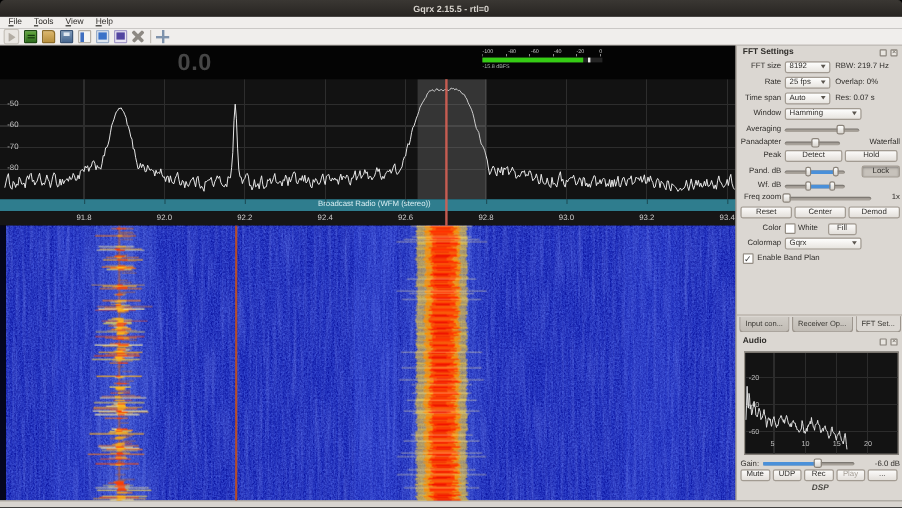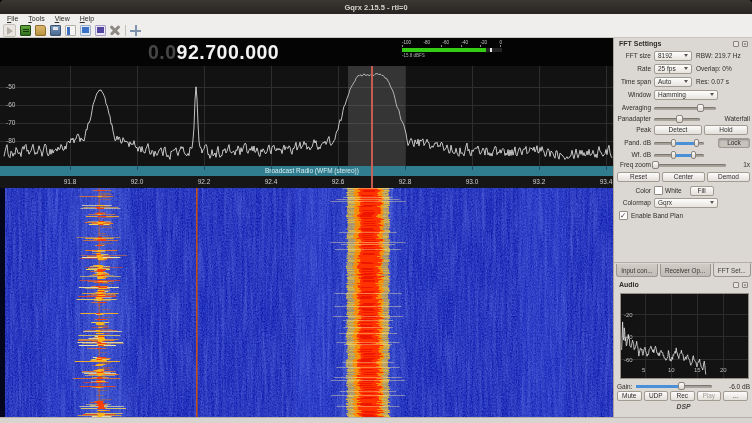--- a/index.html
+++ b/index.html
@@ -117,21 +117,20 @@
     <div class="tbi ic-display"></div>
     <div class="tbi ic-remote"></div>
     <div class="tbi ic-tools"></div>
     <div class="tbsep"></div>
     <div class="tbi ic-center-tuning"></div>
   </div>
 
 <div id="lcdbar" class="abs"></div>
 <div id="lcd" class="abs">
   <span class="dim">0.0</span>
-    <span class="lit">92.700.000</span>
 </div>
 <div id="meter" class="abs">
   <div id="meter-ticklabels">
       <span>-100</span>
       <span>-80</span>
       <span>-60</span>
       <span>-40</span>
       <span>-20</span>
       <span>0</span>
     </div>

